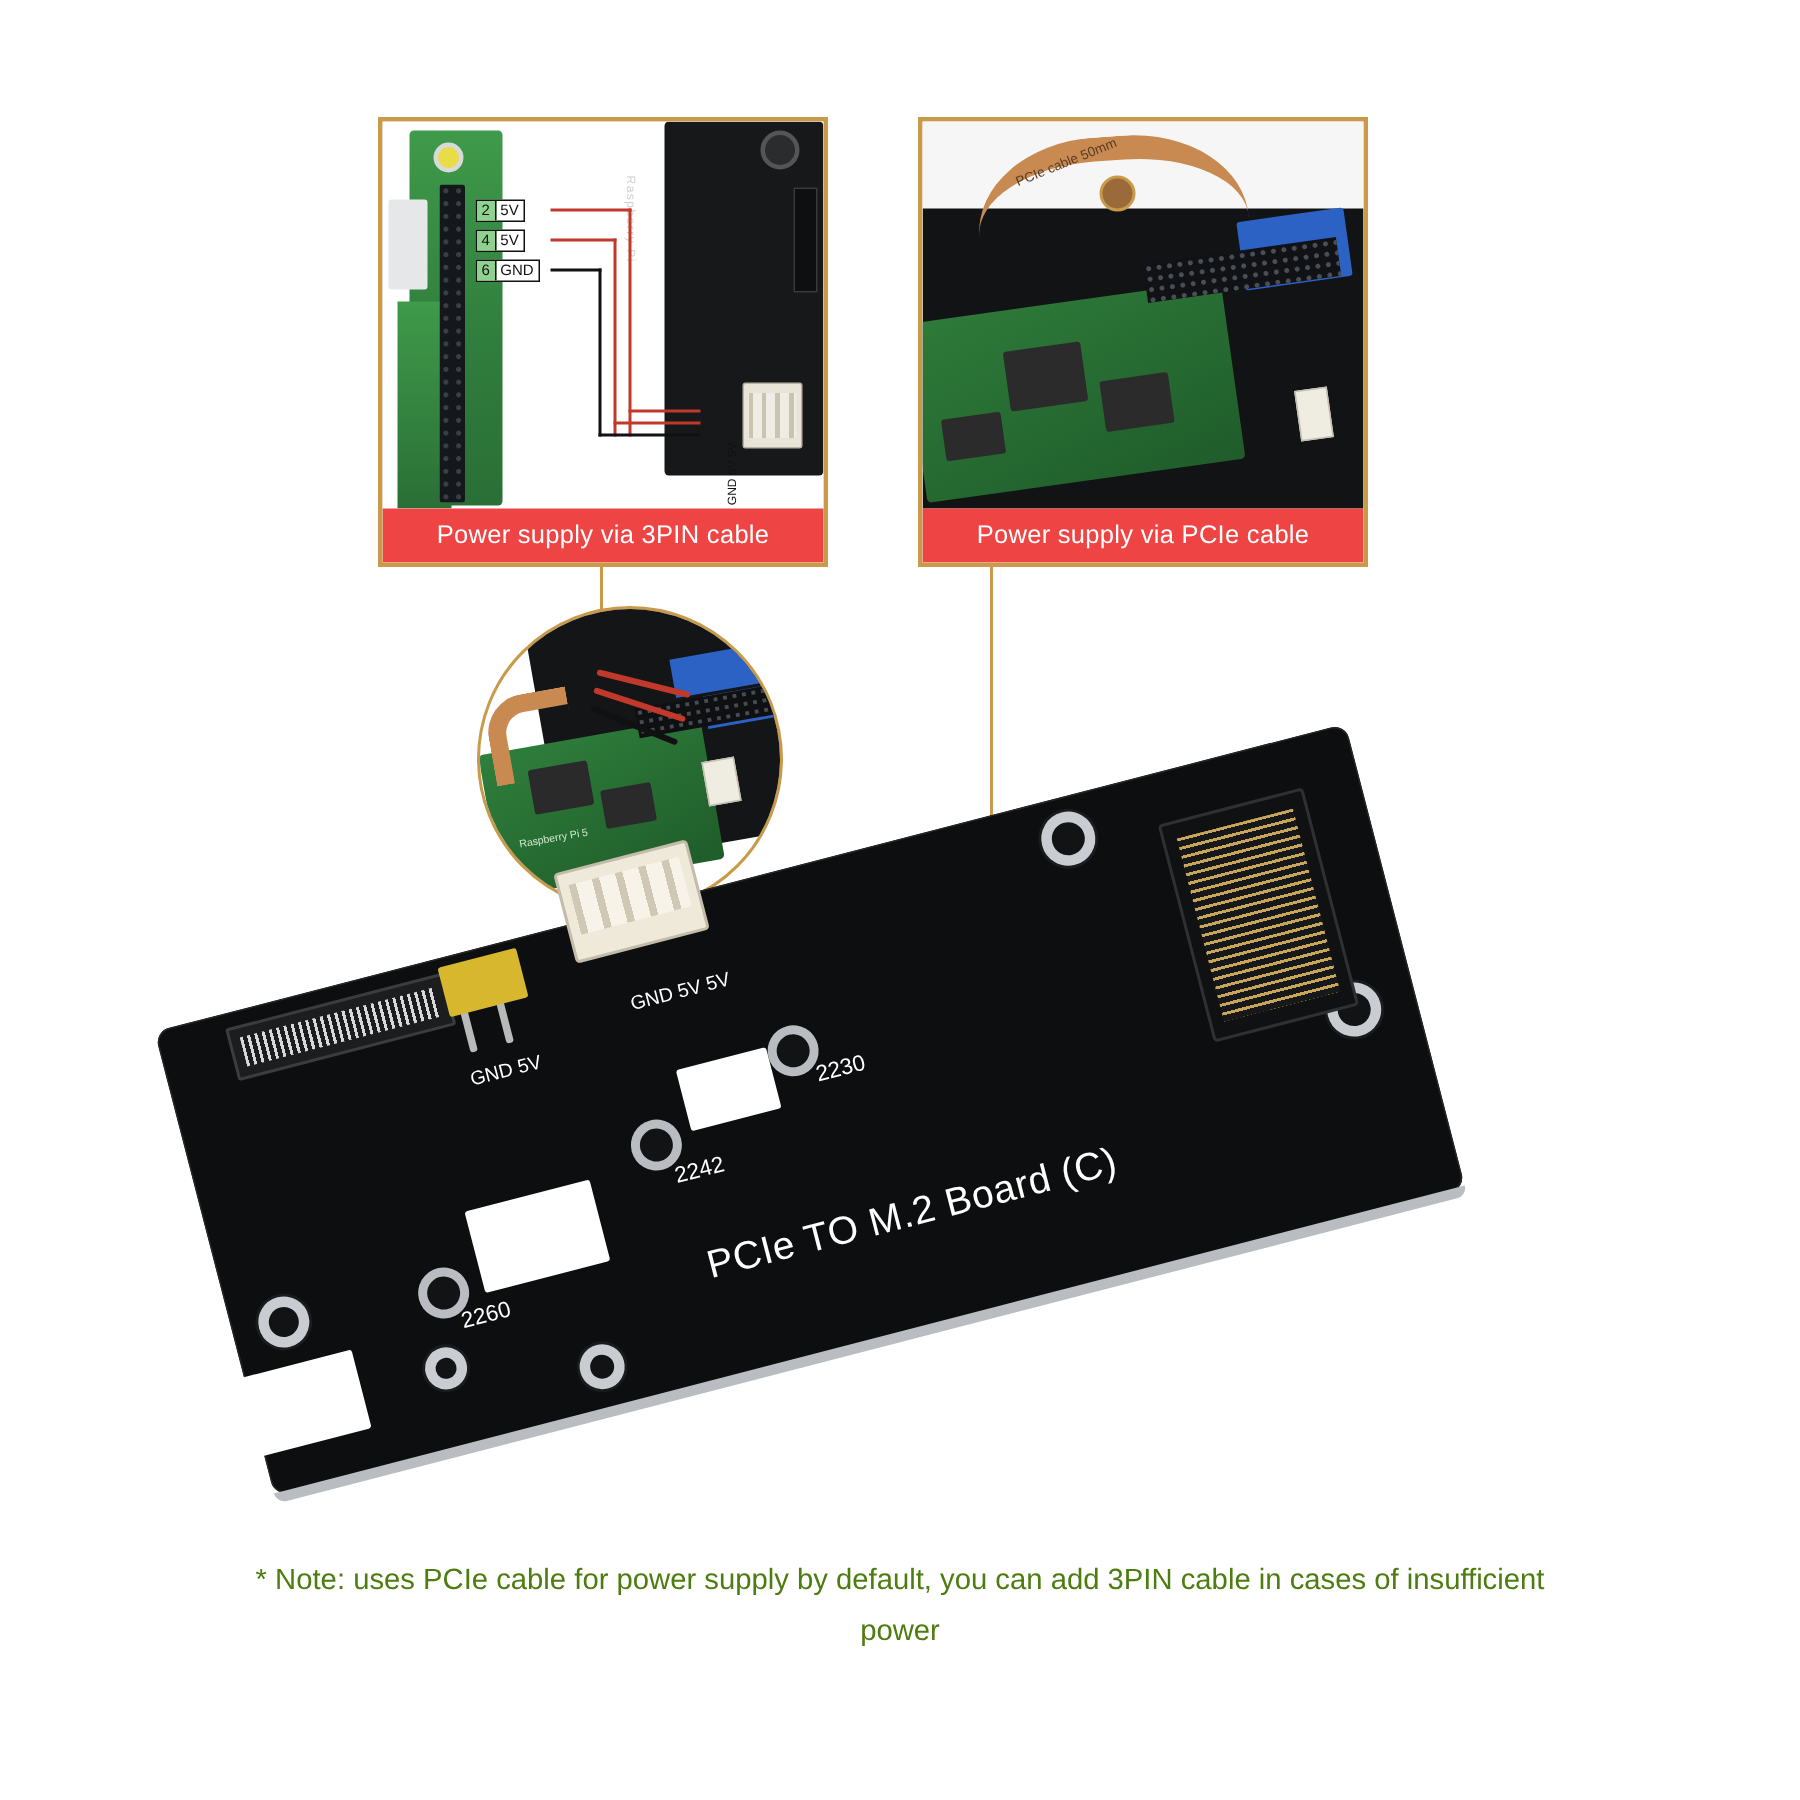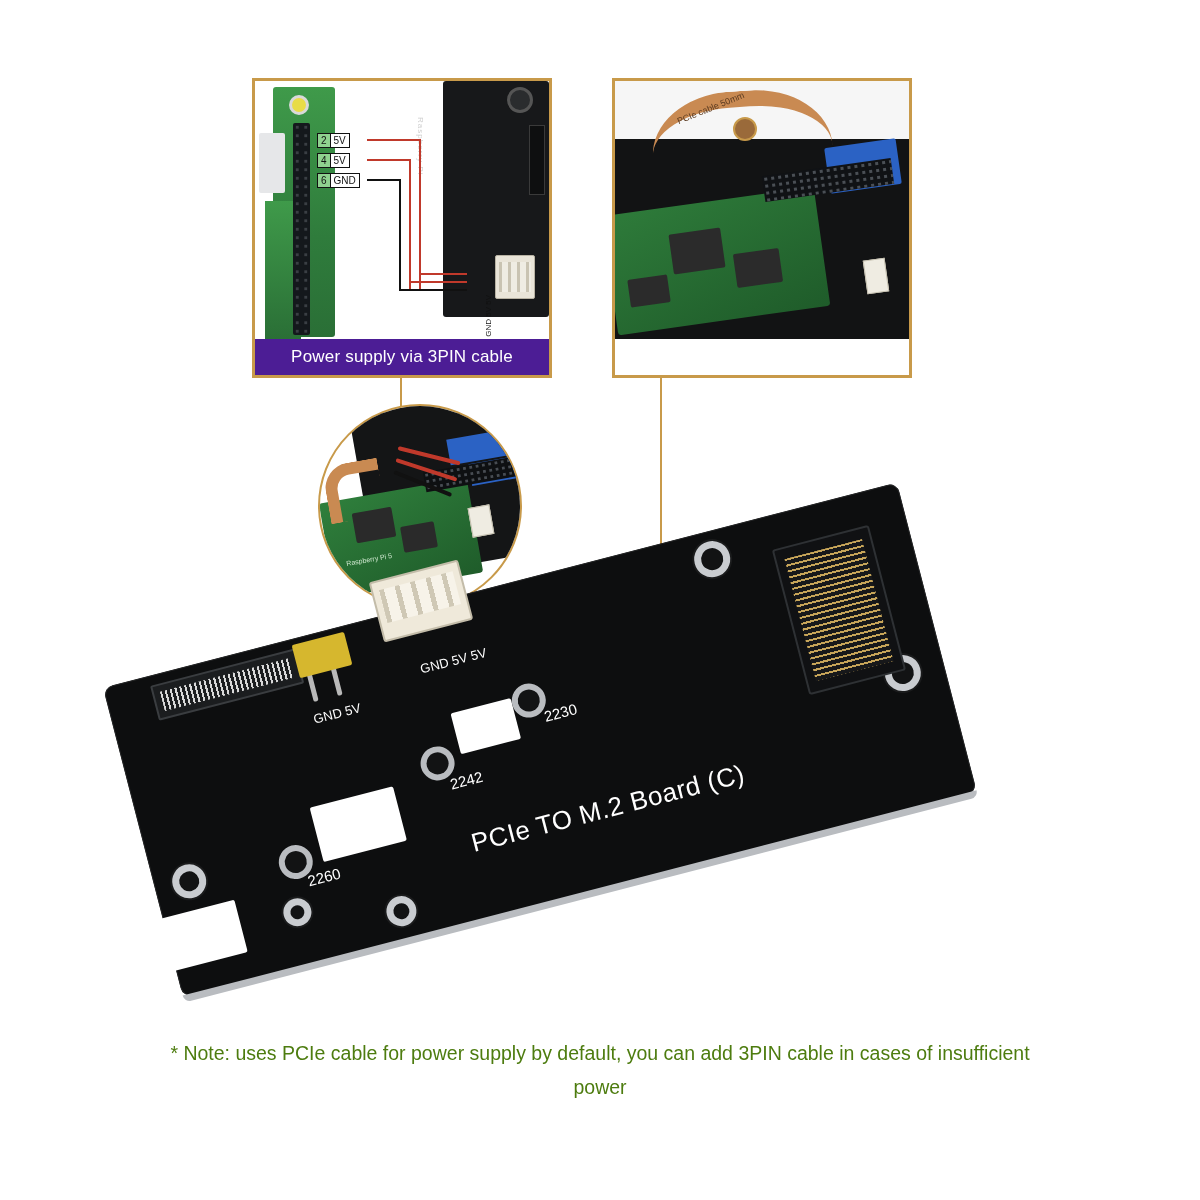--- a/index.html
+++ b/index.html
@@ -25,21 +25,21 @@
     position: absolute;
     left: 0; right: 0; top: 0;
     bottom: 36px;
     background: #ffffff;
     overflow: hidden;
   }
   .panel .caption {
     position: absolute;
     left: 0; right: 0; bottom: 0;
     height: 36px;
-    background: #4c1d95;
+    background: #ef4444;
     color: #ffffff;
     font-size: 17px;
     display: flex;
     align-items: center;
     justify-content: center;
     letter-spacing: .2px;
     white-space: nowrap;
   }
 
   #panel-3pin { left: 252px; top: 78px; width: 300px; height: 300px; }
@@ -349,20 +349,21 @@
       <div class="p2-green"></div>
       <div class="p2-chip" style="left:56px; top:150px; width:52px; height:40px; transform:rotate(-8deg);"></div>
       <div class="p2-chip" style="left:120px; top:170px; width:46px; height:34px; transform:rotate(-8deg);"></div>
       <div class="p2-chip" style="left:14px; top:196px; width:40px; height:28px; transform:rotate(-8deg);"></div>
       <div class="p2-hdr"></div>
       <div class="p2-screw"></div>
       <div class="p2-flex"></div>
       <div class="p2-flex-txt">PCIe cable 50mm</div>
       <div class="p2-wconn"></div>
     </div>
+    <div class="caption">Power supply  via PCIe cable</div>
   </div>
 
   <div class="leader" style="left:400px; top:378px; width:2px; height:28px;"></div>
   <div class="leader" style="left:660px; top:378px; width:2px; height:262px;"></div>
   <div class="leader" style="left:418px; top:606px; width:2px; height:42px;"></div>
 
   <div id="circle-inset">
     <div class="ci-dark"></div>
     <div class="ci-blue"></div>
     <div class="ci-blue2"></div>

